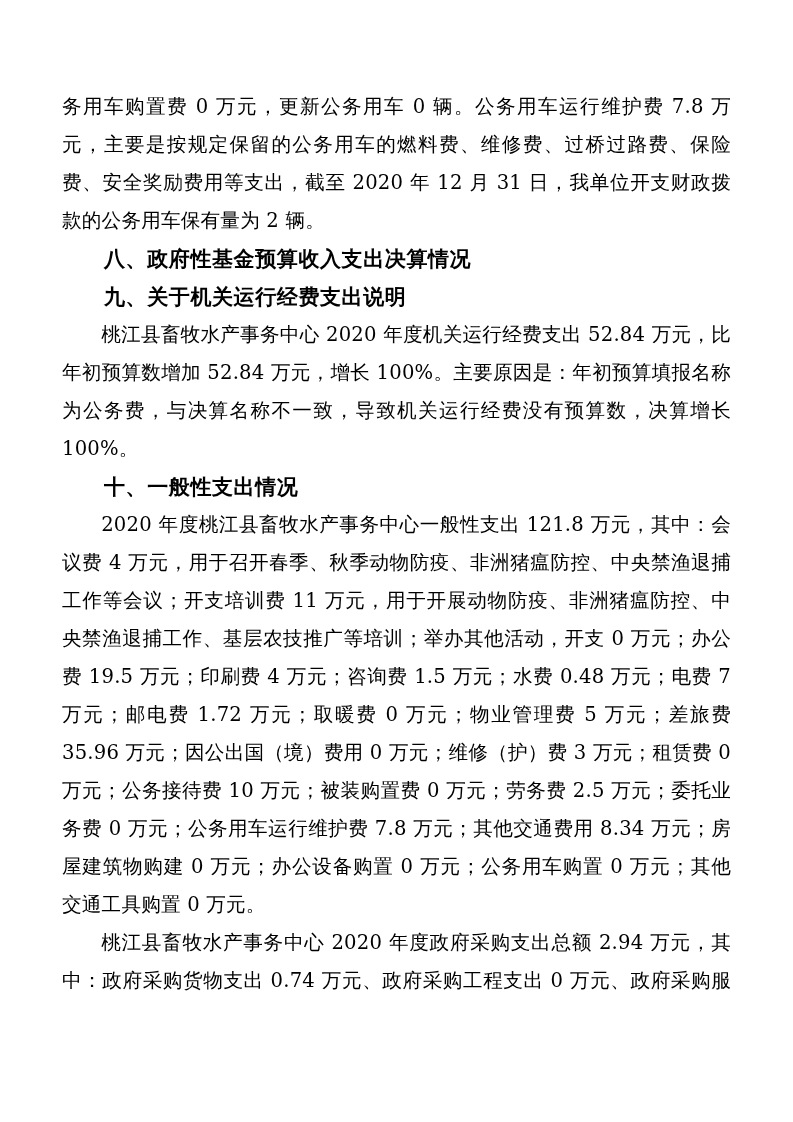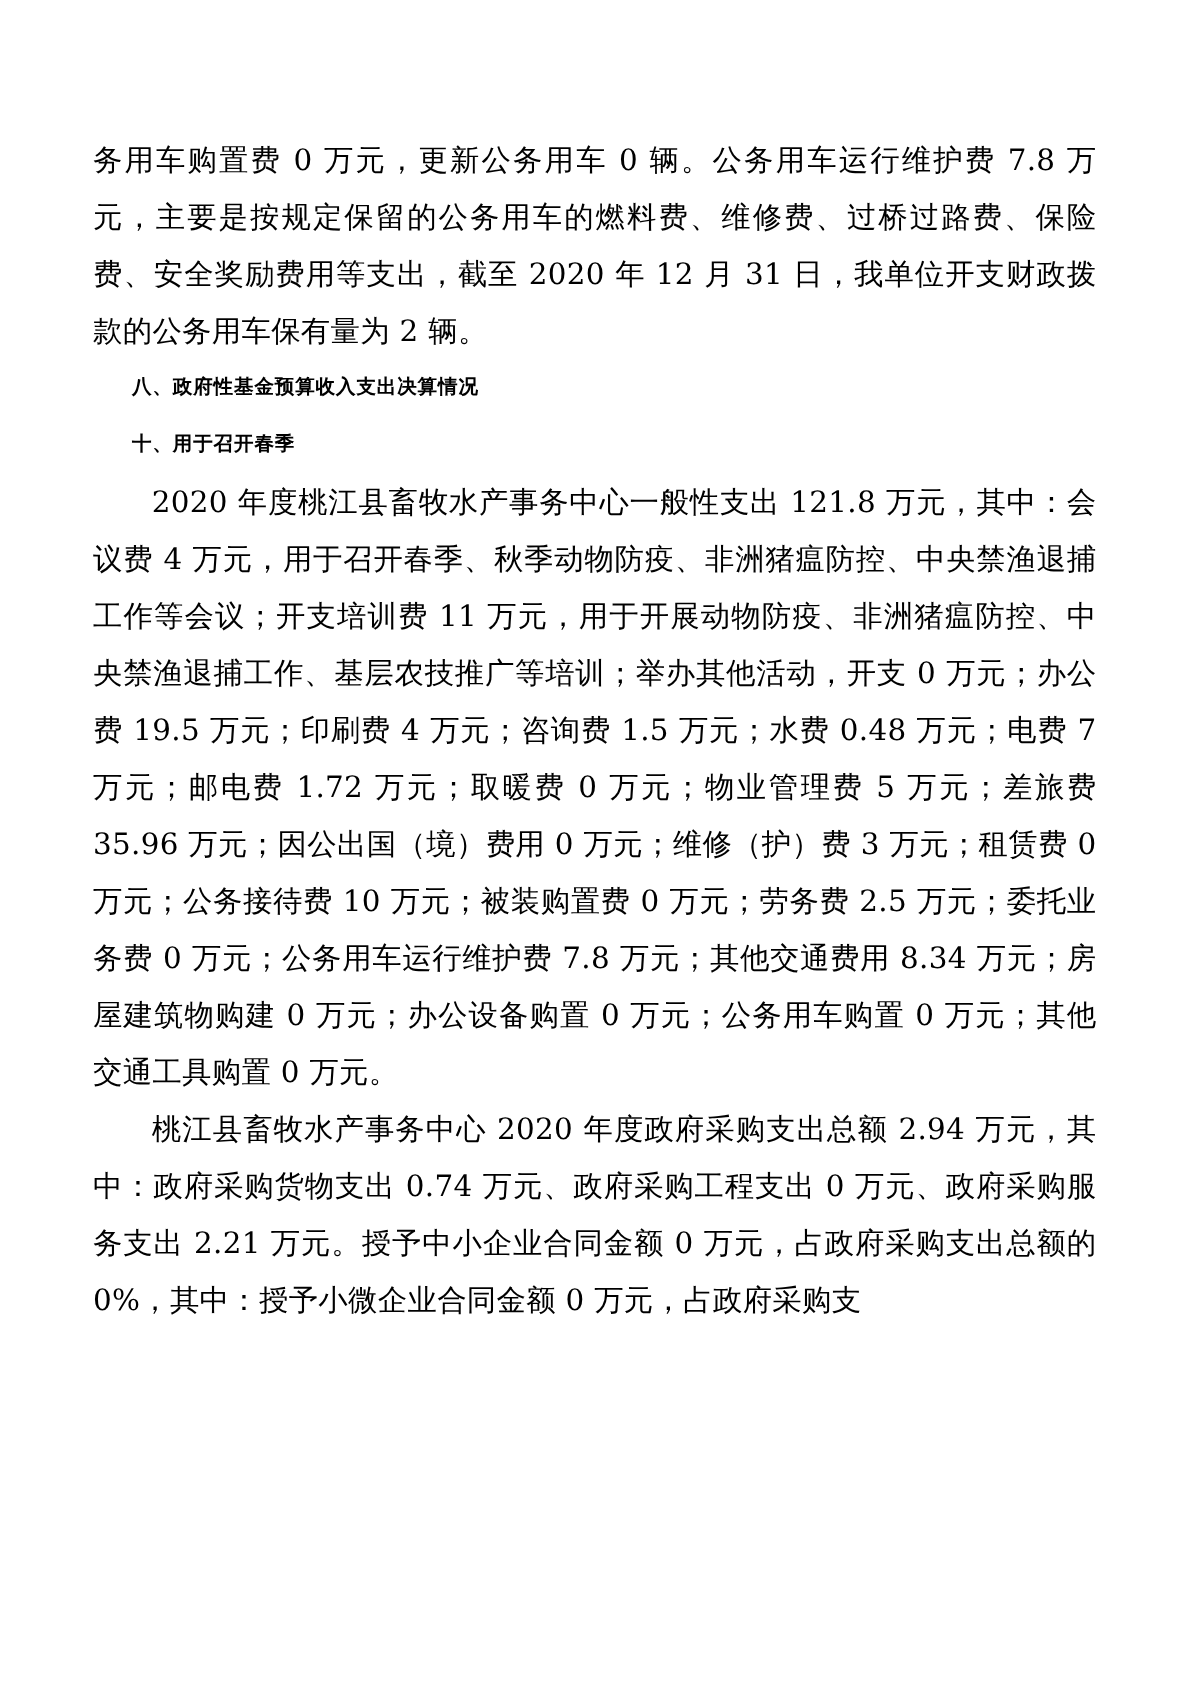--- a/index.html
+++ b/index.html
@@ -25,41 +25,43 @@
     text-justify: inter-ideograph;
     letter-spacing: 0.2px;
   }
   p.para {
     margin: 0;
     text-indent: 2em;
     white-space: normal;
   }
   h2.heading {
     margin: 0;
-    font-size: 13px;
+    font-size: 21px;
     line-height: 38px;
     font-weight: bold;
     text-indent: 2em;
     letter-spacing: 0.6px;
   }
 </style>
 </head>
 <body>
 
 <div class="page">
   <div class="doc-body">
 
     <p class="para" style="text-indent:0;">务用车购置费 0 万元，更新公务用车 0 辆。公务用车运行维护费 7.8 万元，主要是按规定保留的公务用车的燃料费、维修费、过桥过路费、保险费、安全奖励费用等支出，截至 2020 年 12 月 31 日，我单位开支财政拨款的公务用车保有量为 2 辆。</p>
 
     <h2 class="heading">八、政府性基金预算收入支出决算情况</h2>
 
 
+    <h2 class="heading">九、关于机关运行经费支出说明</h2>
 
+    <p class="para">桃江县畜牧水产事务中心 2020 年度机关运行经费支出 52.84 万元，比年初预算数增加 52.84 万元，增长 100%。主要原因是：年初预算填报名称为公务费，与决算名称不一致，导致机关运行经费没有预算数，决算增长 100%。</p>
 
-    <h2 class="heading">十、用于召开春季</h2>
+    <h2 class="heading">十、一般性支出情况</h2>
 
     <p class="para">2020 年度桃江县畜牧水产事务中心一般性支出 121.8 万元，其中：会议费 4 万元，用于召开春季、秋季动物防疫、非洲猪瘟防控、中央禁渔退捕工作等会议；开支培训费 11 万元，用于开展动物防疫、非洲猪瘟防控、中央禁渔退捕工作、基层农技推广等培训；举办其他活动，开支 0 万元；办公费 19.5 万元；印刷费 4 万元；咨询费 1.5 万元；水费 0.48 万元；电费 7 万元；邮电费 1.72 万元；取暖费 0 万元；物业管理费 5 万元；差旅费 35.96 万元；因公出国（境）费用 0 万元；维修（护）费 3 万元；租赁费 0 万元；公务接待费 10 万元；被装购置费 0 万元；劳务费 2.5 万元；委托业务费 0 万元；公务用车运行维护费 7.8 万元；其他交通费用 8.34 万元；房屋建筑物购建 0 万元；办公设备购置 0 万元；公务用车购置 0 万元；其他交通工具购置 0 万元。</p>
 
 
     <p class="para">桃江县畜牧水产事务中心 2020 年度政府采购支出总额 2.94 万元，其中：政府采购货物支出 0.74 万元、政府采购工程支出 0 万元、政府采购服务支出 2.21 万元。授予中小企业合同金额 0 万元，占政府采购支出总额的 0%，其中：授予小微企业合同金额 0 万元，占政府采购支</p>
 
   </div>
 </div>
 
 </body></html>

